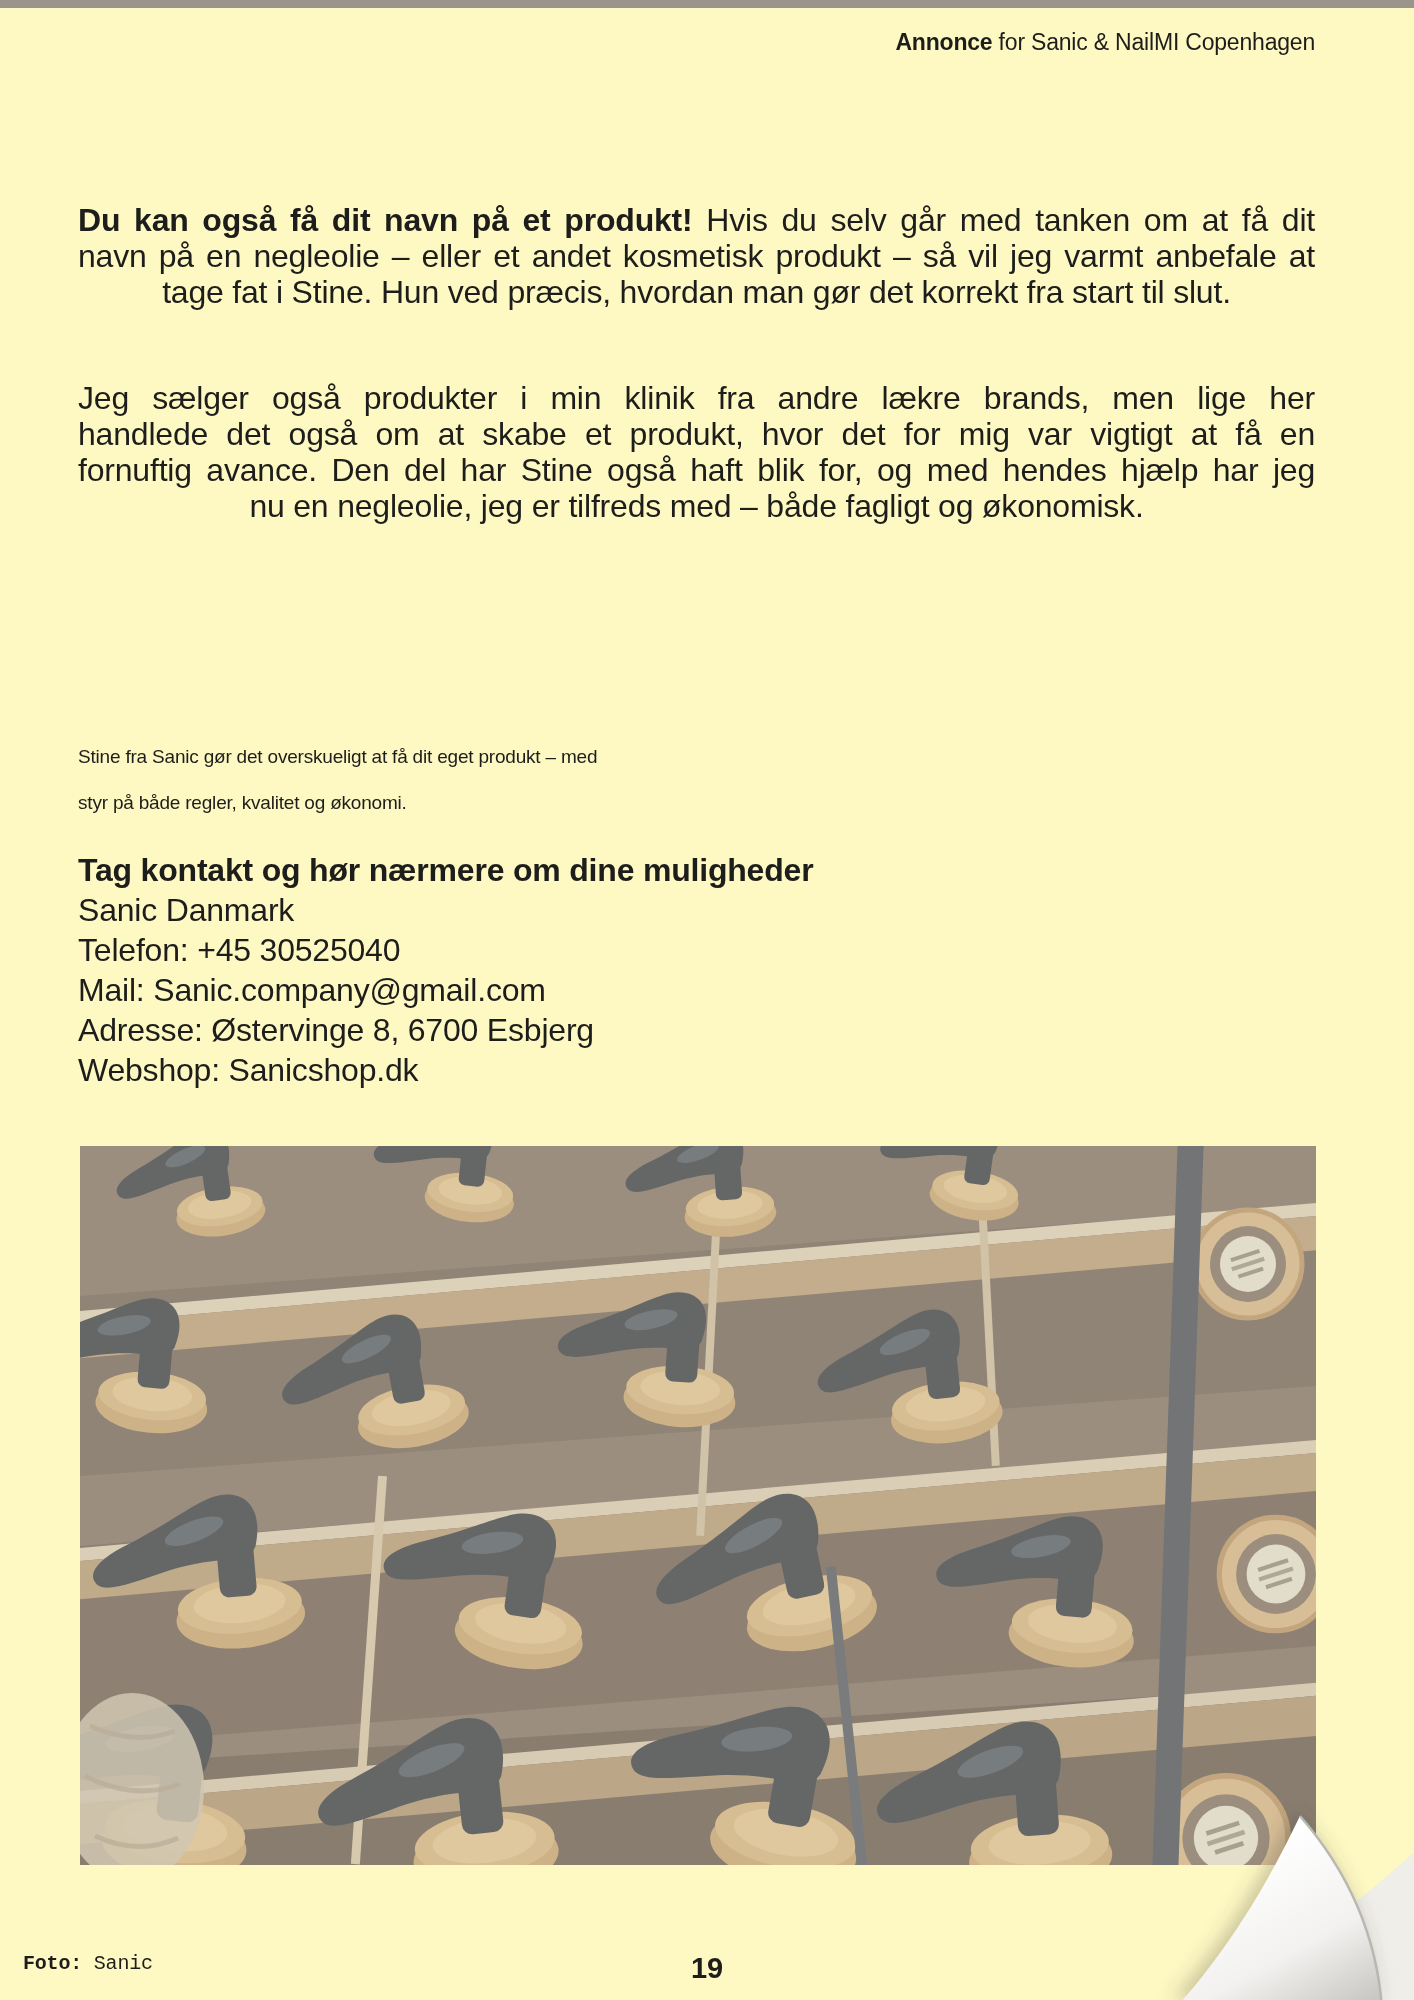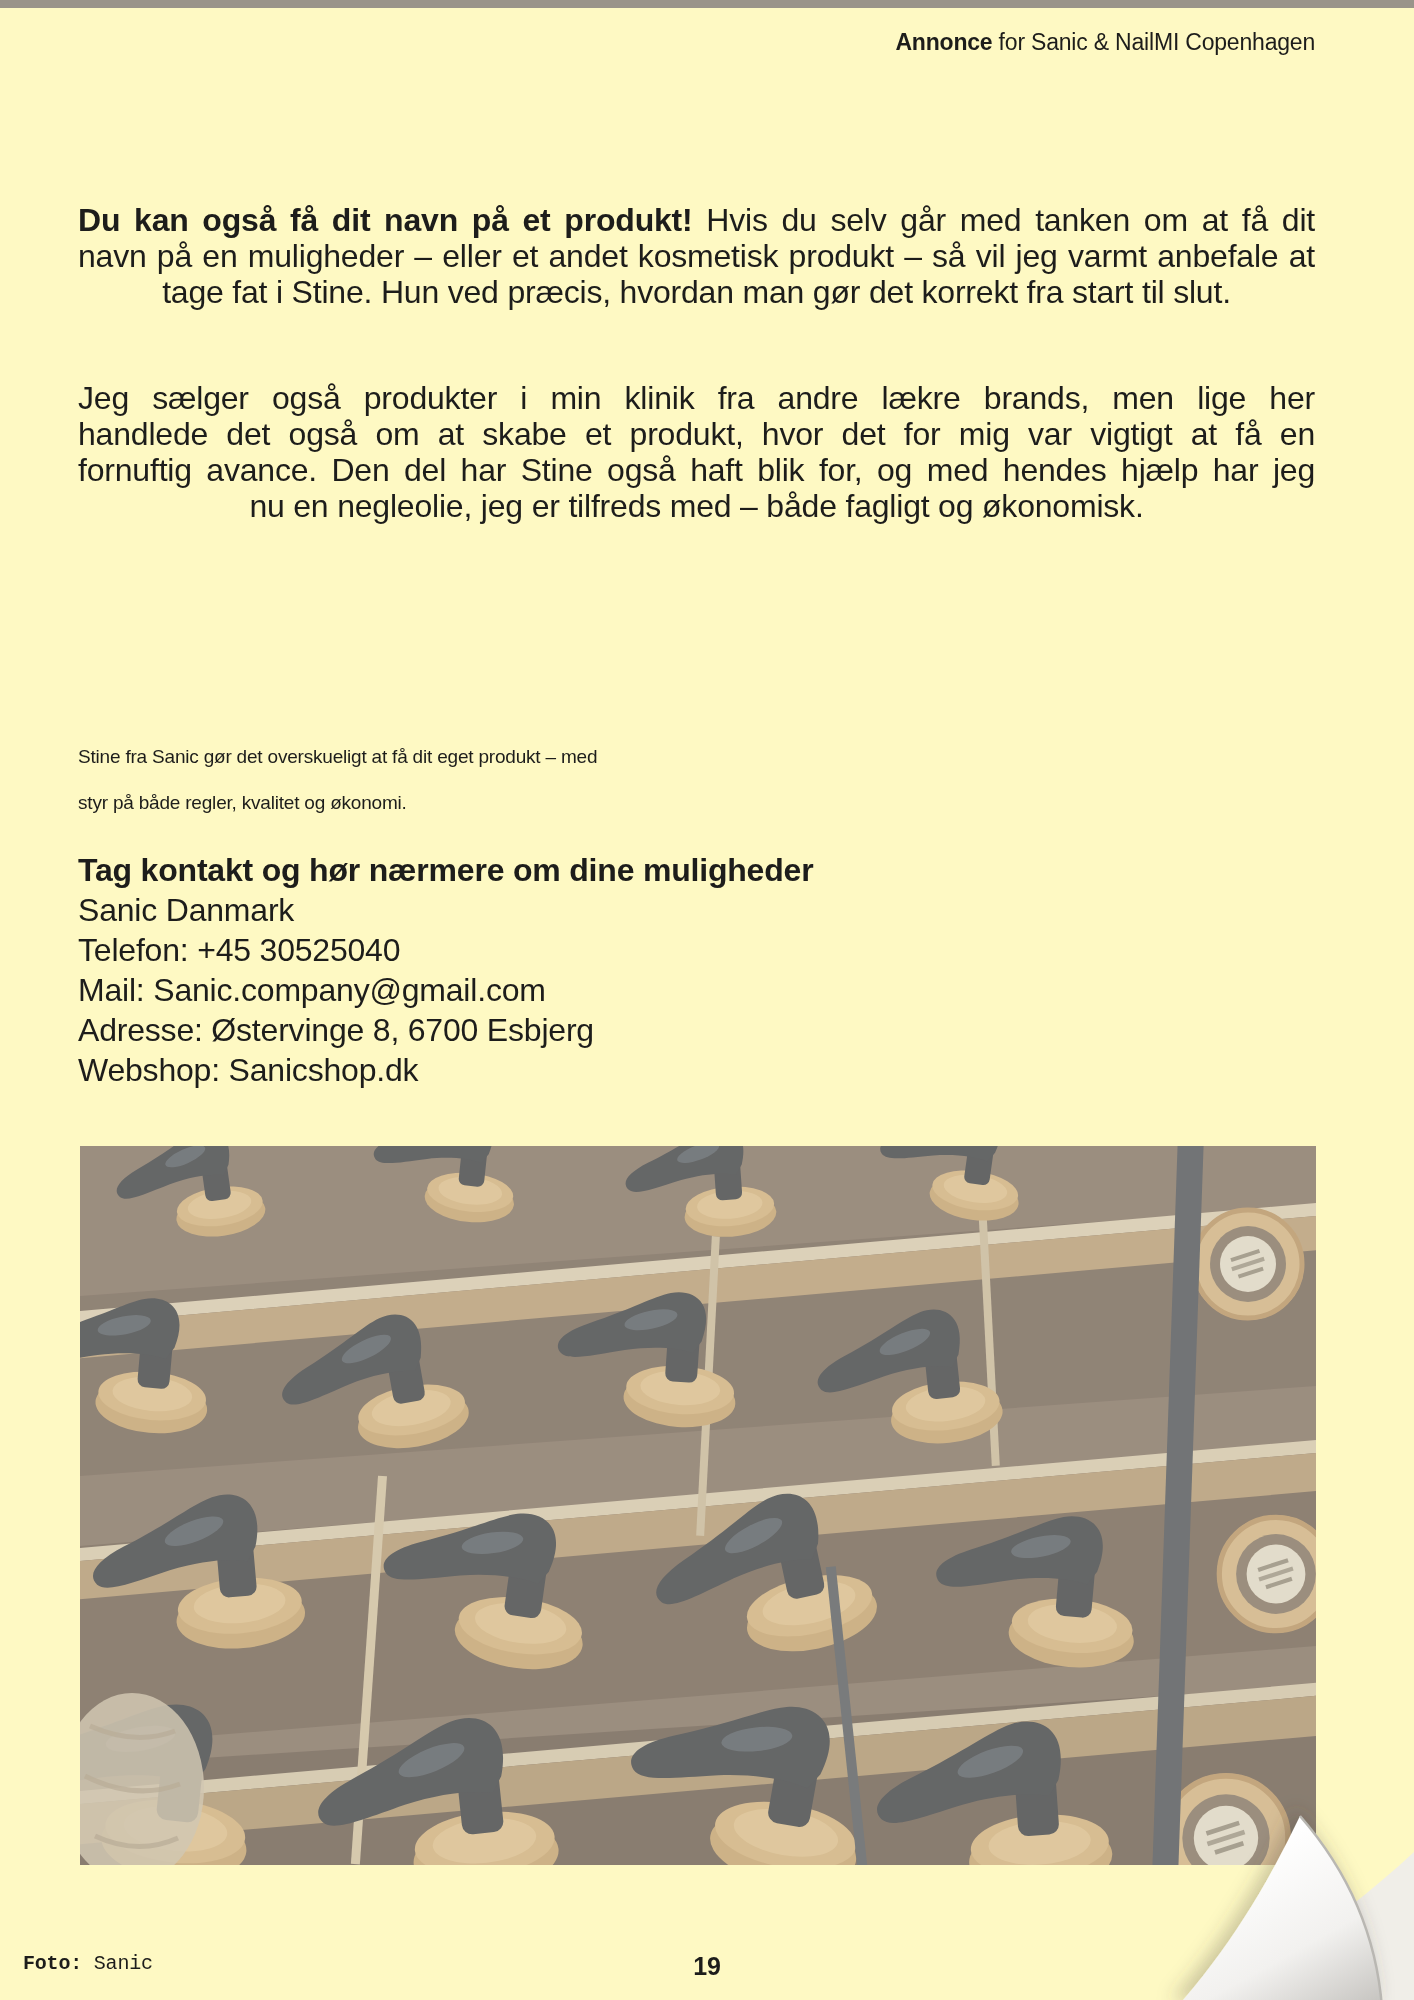--- a/index.html
+++ b/index.html
@@ -38,38 +38,38 @@
   .contact .hd { font-weight:700; }
 
   
   .photo { position:absolute; left:80px; top:1138px; width:1236px; height:719px; overflow:hidden; }
   .photo svg { display:block; width:100%; height:100%; }
 
   
   .credit { position:absolute; left:23px; top:1944px; font-size:20px;font-family:Liberation Mono, monospace; }
   .credit b { font-weight:700; }
   .pagenum { position:absolute; left:0; top:1944px; width:1414px;
-             text-align:center; font-size:25px; font-weight:700; }
+             text-align:center; font-size:29px; font-weight:700; }
 
   
   .curl { position:absolute; right:0; bottom:0; width:300px; height:260px; }
   .curl svg { display:block; width:100%; height:100%; }
 </style>
 </head>
 <body>
 
 <div class="page">
 
   <div class="header">
     <b>Annonce</b><span> for Sanic &amp; NailMI Copenhagen</span>
   </div>
 
   <div class="para para1">
     <div class="jline"><span class="lead">Du kan også få dit navn på et produkt!</span><span> Hvis du selv går med tanken om at få dit</span></div>
-    <div class="jline">navn på en muligheder – eller et andet kosmetisk produkt – så vil jeg varmt anbefale at</div>
+    <div class="jline">navn på en negleolie – eller et andet kosmetisk produkt – så vil jeg varmt anbefale at</div>
     <div class="lline">tage fat i Stine. Hun ved præcis, hvordan man gør det korrekt fra start til slut.</div>
   </div>
 
   <div class="para para2">
     <div class="jline">Jeg sælger også produkter i min klinik fra andre lækre brands, men lige her</div>
     <div class="jline">handlede det også om at skabe et produkt, hvor det for mig var vigtigt at få en</div>
     <div class="jline">fornuftig avance. Den del har Stine også haft blik for, og med hendes hjælp har jeg</div>
     <div class="lline">nu en negleolie, jeg er tilfreds med – både fagligt og økonomisk.</div>
   </div>
 

